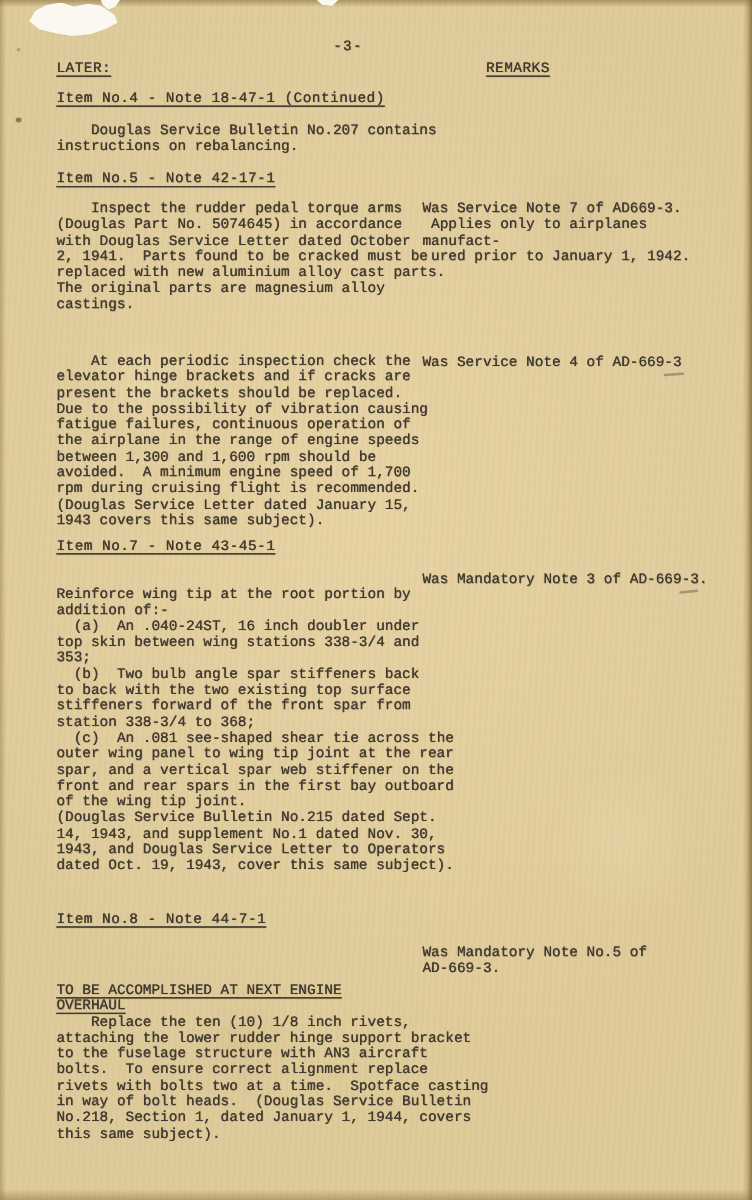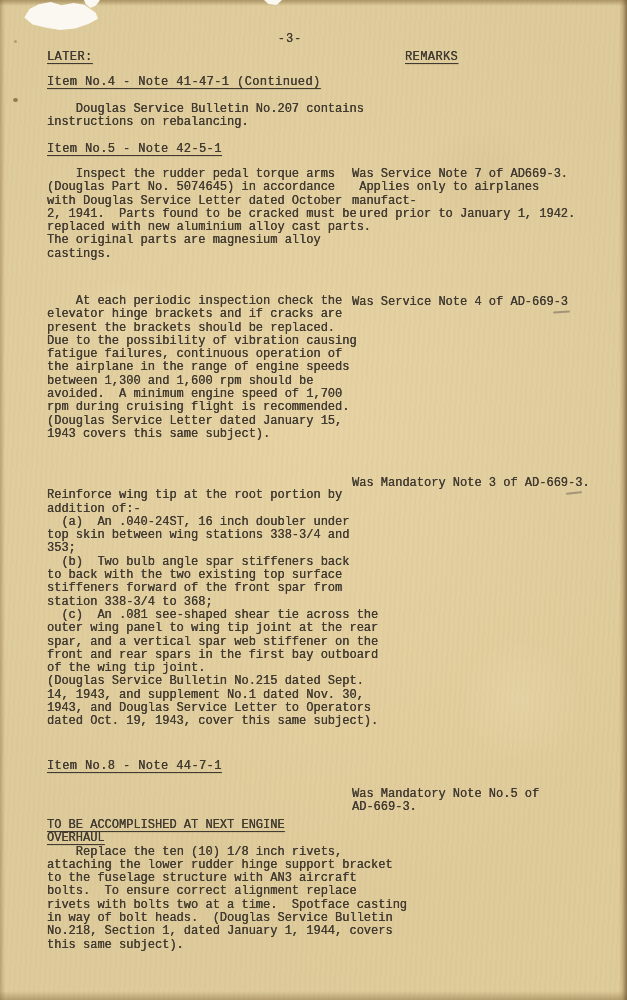--- a/index.html
+++ b/index.html
@@ -77,25 +77,25 @@
   <div class="tear tear-notch-b"></div>
   <div class="speck speck-a"></div>
   <div class="speck speck-b"></div>
   <div class="pencil pencil-a"></div>
   <div class="pencil pencil-b"></div>
 
   <div class="t pageno" style="top:33px">-3-</div>
   <div class="t col-l u head" style="top:51px;width:auto">LATER:</div>
   <div class="t u head" style="left:405px;top:51px">REMARKS</div>
 
-  <div class="t col-l u head" style="top:76px">Item No.4 - Note 41-47-1 (Continued)</div>
+  <div class="t col-l u head" style="top:76px">Item No.4 - Note 18-47-1 (Continued)</div>
   <div class="t col-l" style="top:103px">    Douglas Service Bulletin No.207 contains
 instructions on rebalancing.</div>
 
-  <div class="t col-l u head" style="top:143px">Item No.5 - Note 42-5-1</div>
+  <div class="t col-l u head" style="top:143px">Item No.5 - Note 42-17-1</div>
   <div class="t col-l" style="top:168px">    Inspect the rudder pedal torque arms
 (Douglas Part No. 5074645) in accordance
 with Douglas Service Letter dated October
 2, 1941.  Parts found to be cracked must be
 replaced with new aluminium alloy cast parts.
 The original parts are magnesium alloy
 castings.</div>
   <div class="t col-r" style="top:168px">Was Service Note 7 of AD669-3.
  Applies only to airplanes manufact-
  ured prior to January 1, 1942.</div>
@@ -106,20 +106,21 @@
 Due to the possibility of vibration causing
 fatigue failures, continuous operation of
 the airplane in the range of engine speeds
 between 1,300 and 1,600 rpm should be
 avoided.  A minimum engine speed of 1,700
 rpm during cruising flight is recommended.
 (Douglas Service Letter dated January 15,
 1943 covers this same subject).</div>
   <div class="t col-r" style="top:296px">Was Service Note 4 of AD-669-3</div>
 
+  <div class="t col-l u head" style="top:449px">Item No.7 - Note 43-45-1</div>
   <div class="t col-l" style="top:476px"><span>
 Reinforce wing tip at the root portion by
 addition of:-
   (a)  An .040-24ST, 16 inch doubler under
 top skin between wing stations 338-3/4 and
 353;
   (b)  Two bulb angle spar stiffeners back
 to back with the two existing top surface
 stiffeners forward of the front spar from
 station 338-3/4 to 368;

